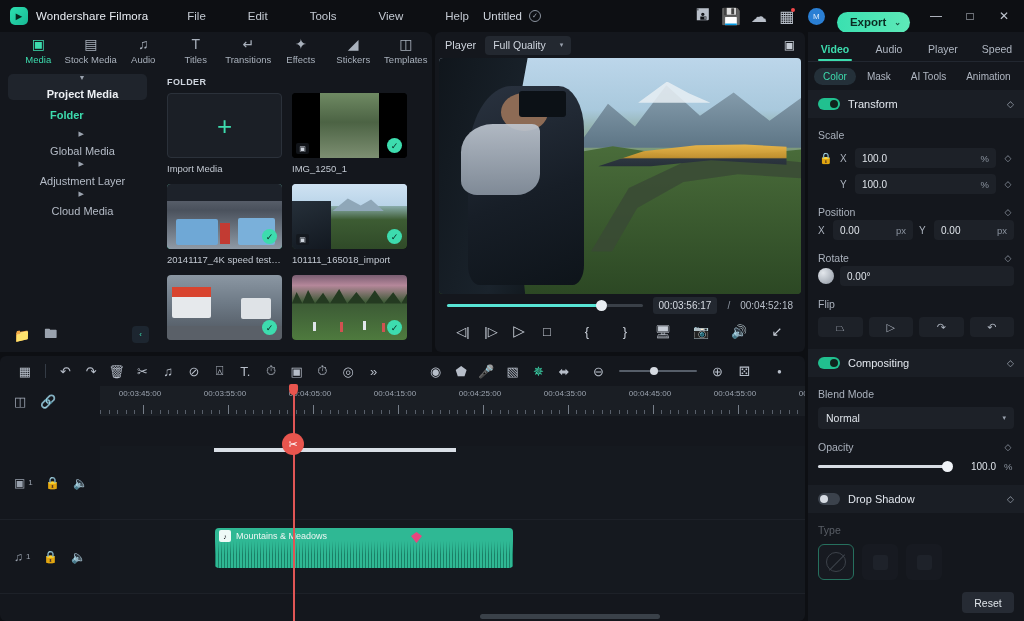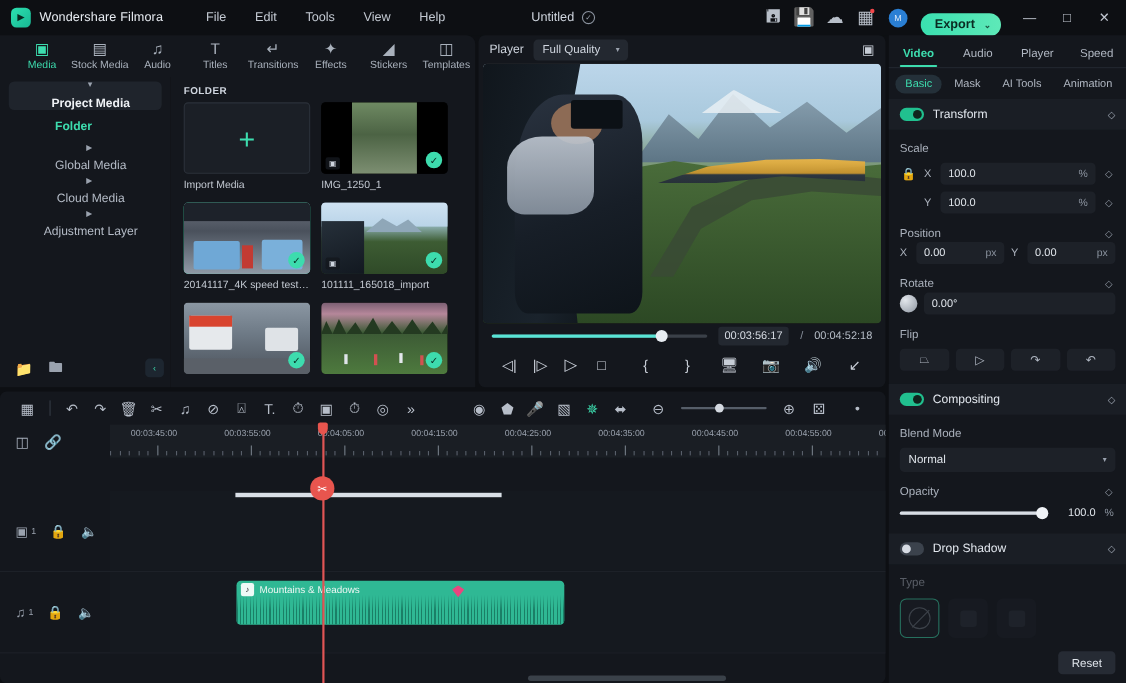--- a/index.html
+++ b/index.html
@@ -18,21 +18,21 @@
     position: absolute; top: 0; left: 0; width: 1024px; height: 32px;
     background: #0d0f13; display: flex; align-items: center;
   }
   .logo-box {
     width: 18px; height: 18px; border-radius: 5px; margin-left: 10px;
     background: linear-gradient(135deg, #2de0b0, #17b894);
     display: flex; align-items: center; justify-content: center;
     font-size: 11px; color: #07281f;
   }
   .brand { font-size: 11.5px; color: #e8ecf2; margin-left: 8px; letter-spacing: .1px; }
-  .menu { display: flex; margin-left: 26px; gap: 0px; }
+  .menu { display: flex; margin-left: 26px; gap: 16px; }
   .menu-item {
     font-size: 11.5px; color: #c3c9d2; padding: 4px 13px; border-radius: 4px; cursor: default;
   }
   .doc-title {
     position: absolute; left: 0; right: 0; margin: auto; width: 140px;
     text-align: center; font-size: 11.5px; color: #cfd5de;
     display: flex; align-items: center; justify-content: center; gap: 7px;
   }
   .check-circle {
     width: 12px; height: 12px; border-radius: 50%; border: 1px solid #8b939f;
@@ -457,25 +457,25 @@
       <span class="tri">▼</span>
       <span>Project Media</span>
     </div>
     <div class="side-sub">Folder</div>
     <div class="side-item">
       <span class="tri">▶</span>
       <span>Global Media</span>
     </div>
     <div class="side-item">
       <span class="tri">▶</span>
-      <span>Cloud Media</span>
+      <span>Adjustment Layer</span>
     </div>
     <div class="side-item">
       <span class="tri">▶</span>
-      <span>Adjustment Layer</span>
+      <span>Cloud Media</span>
     </div>
     <div class="side-foot">
       <span>📁</span>
       <span>🖿</span>
       <span class="collapse-pill">‹</span>
     </div>
   </div>
 
   <div class="medialib">
 
@@ -604,21 +604,21 @@
   </div>
 
   <div class="rightpanel">
     <div class="rp-tabs">
       <div class="rp-tab active">Video</div>
       <div class="rp-tab">Audio</div>
       <div class="rp-tab">Player</div>
       <div class="rp-tab">Speed</div>
     </div>
     <div class="rp-sub">
-      <div class="rp-chip active">Basic</div>
+      <div class="rp-chip active">Color</div>
       <div class="rp-chip">Mask</div>
       <div class="rp-chip">AI Tools</div>
       <div class="rp-chip">Animation</div>
     </div>
 
     <div class="sec-head">
       <span class="toggle on">
           <i></i>
         </span>
       <span class="sec-title">Transform</span>

